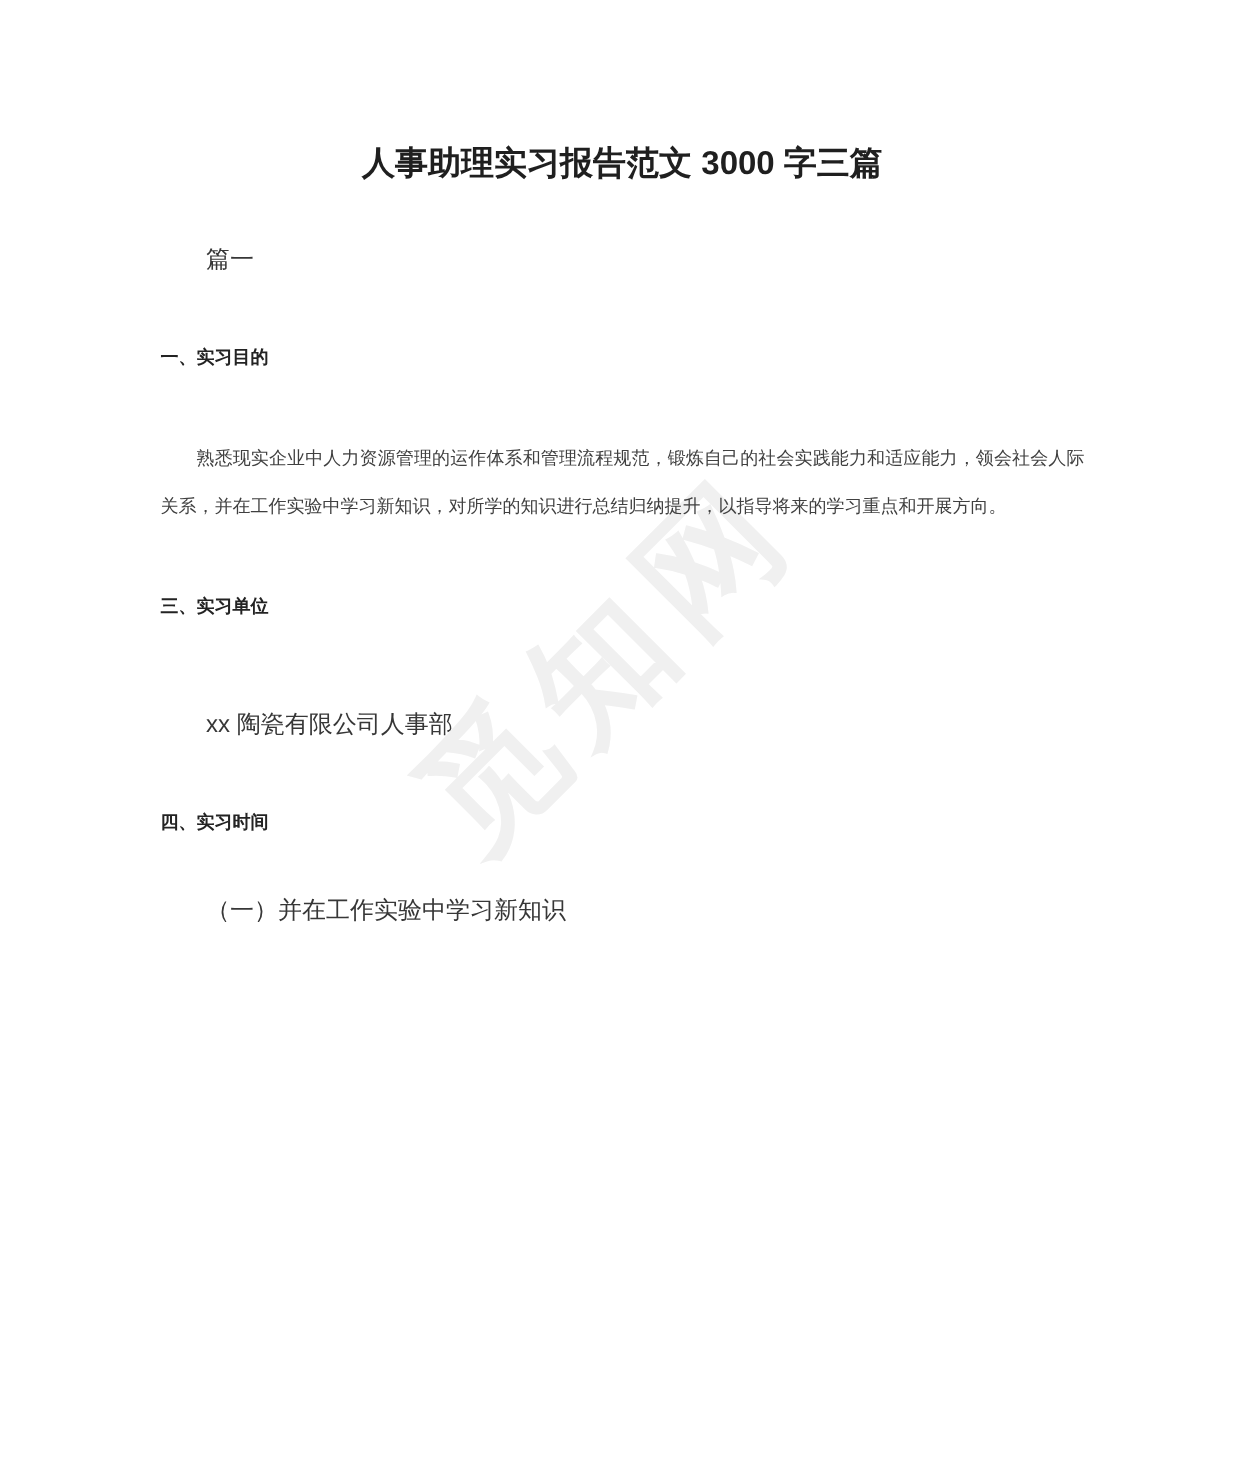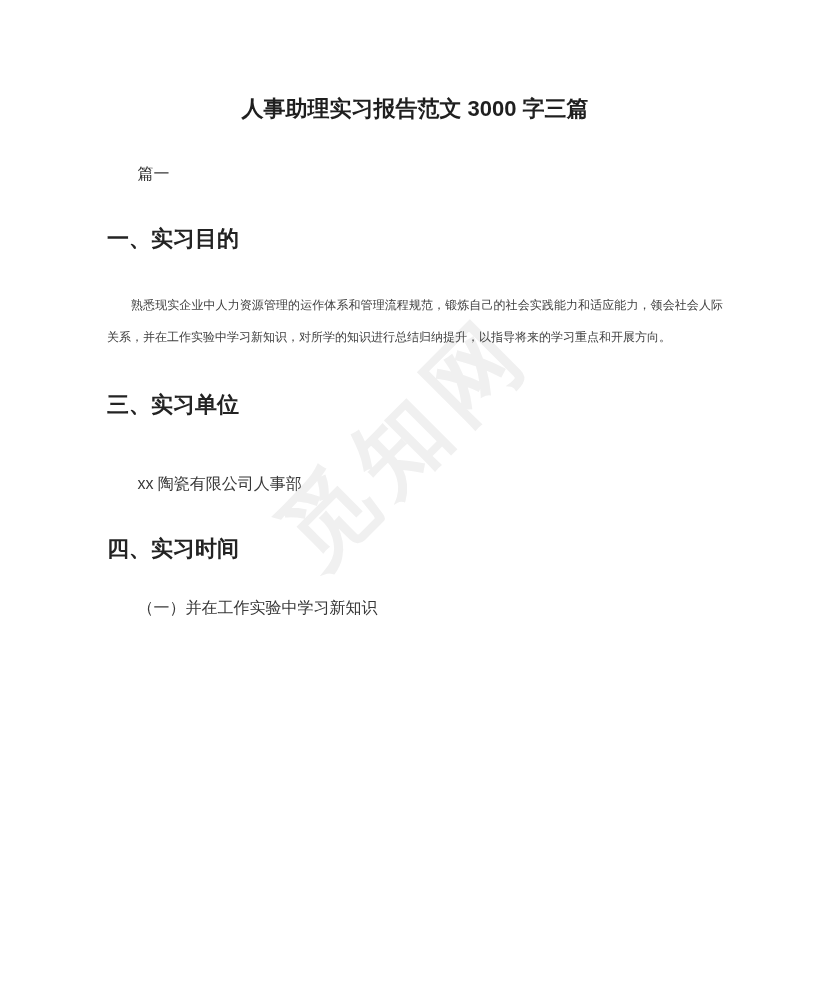--- a/index.html
+++ b/index.html
@@ -35,21 +35,21 @@
     padding: 94px 107px 0 107px;
   }
   .doc-title {
     font-size: 22px;
     line-height: 30px;
     font-weight: 700;
     text-align: center;
     color: #1f1f1f;
   }
   .heading {
-    font-size: 22px;
+    font-size: 12px;
     line-height: 25px;
     font-weight: 700;
     color: #232323;
   }
   .line {
     font-size: 16px;
     line-height: 22px;
     color: #373737;
     text-indent: 1.9em;
   }

